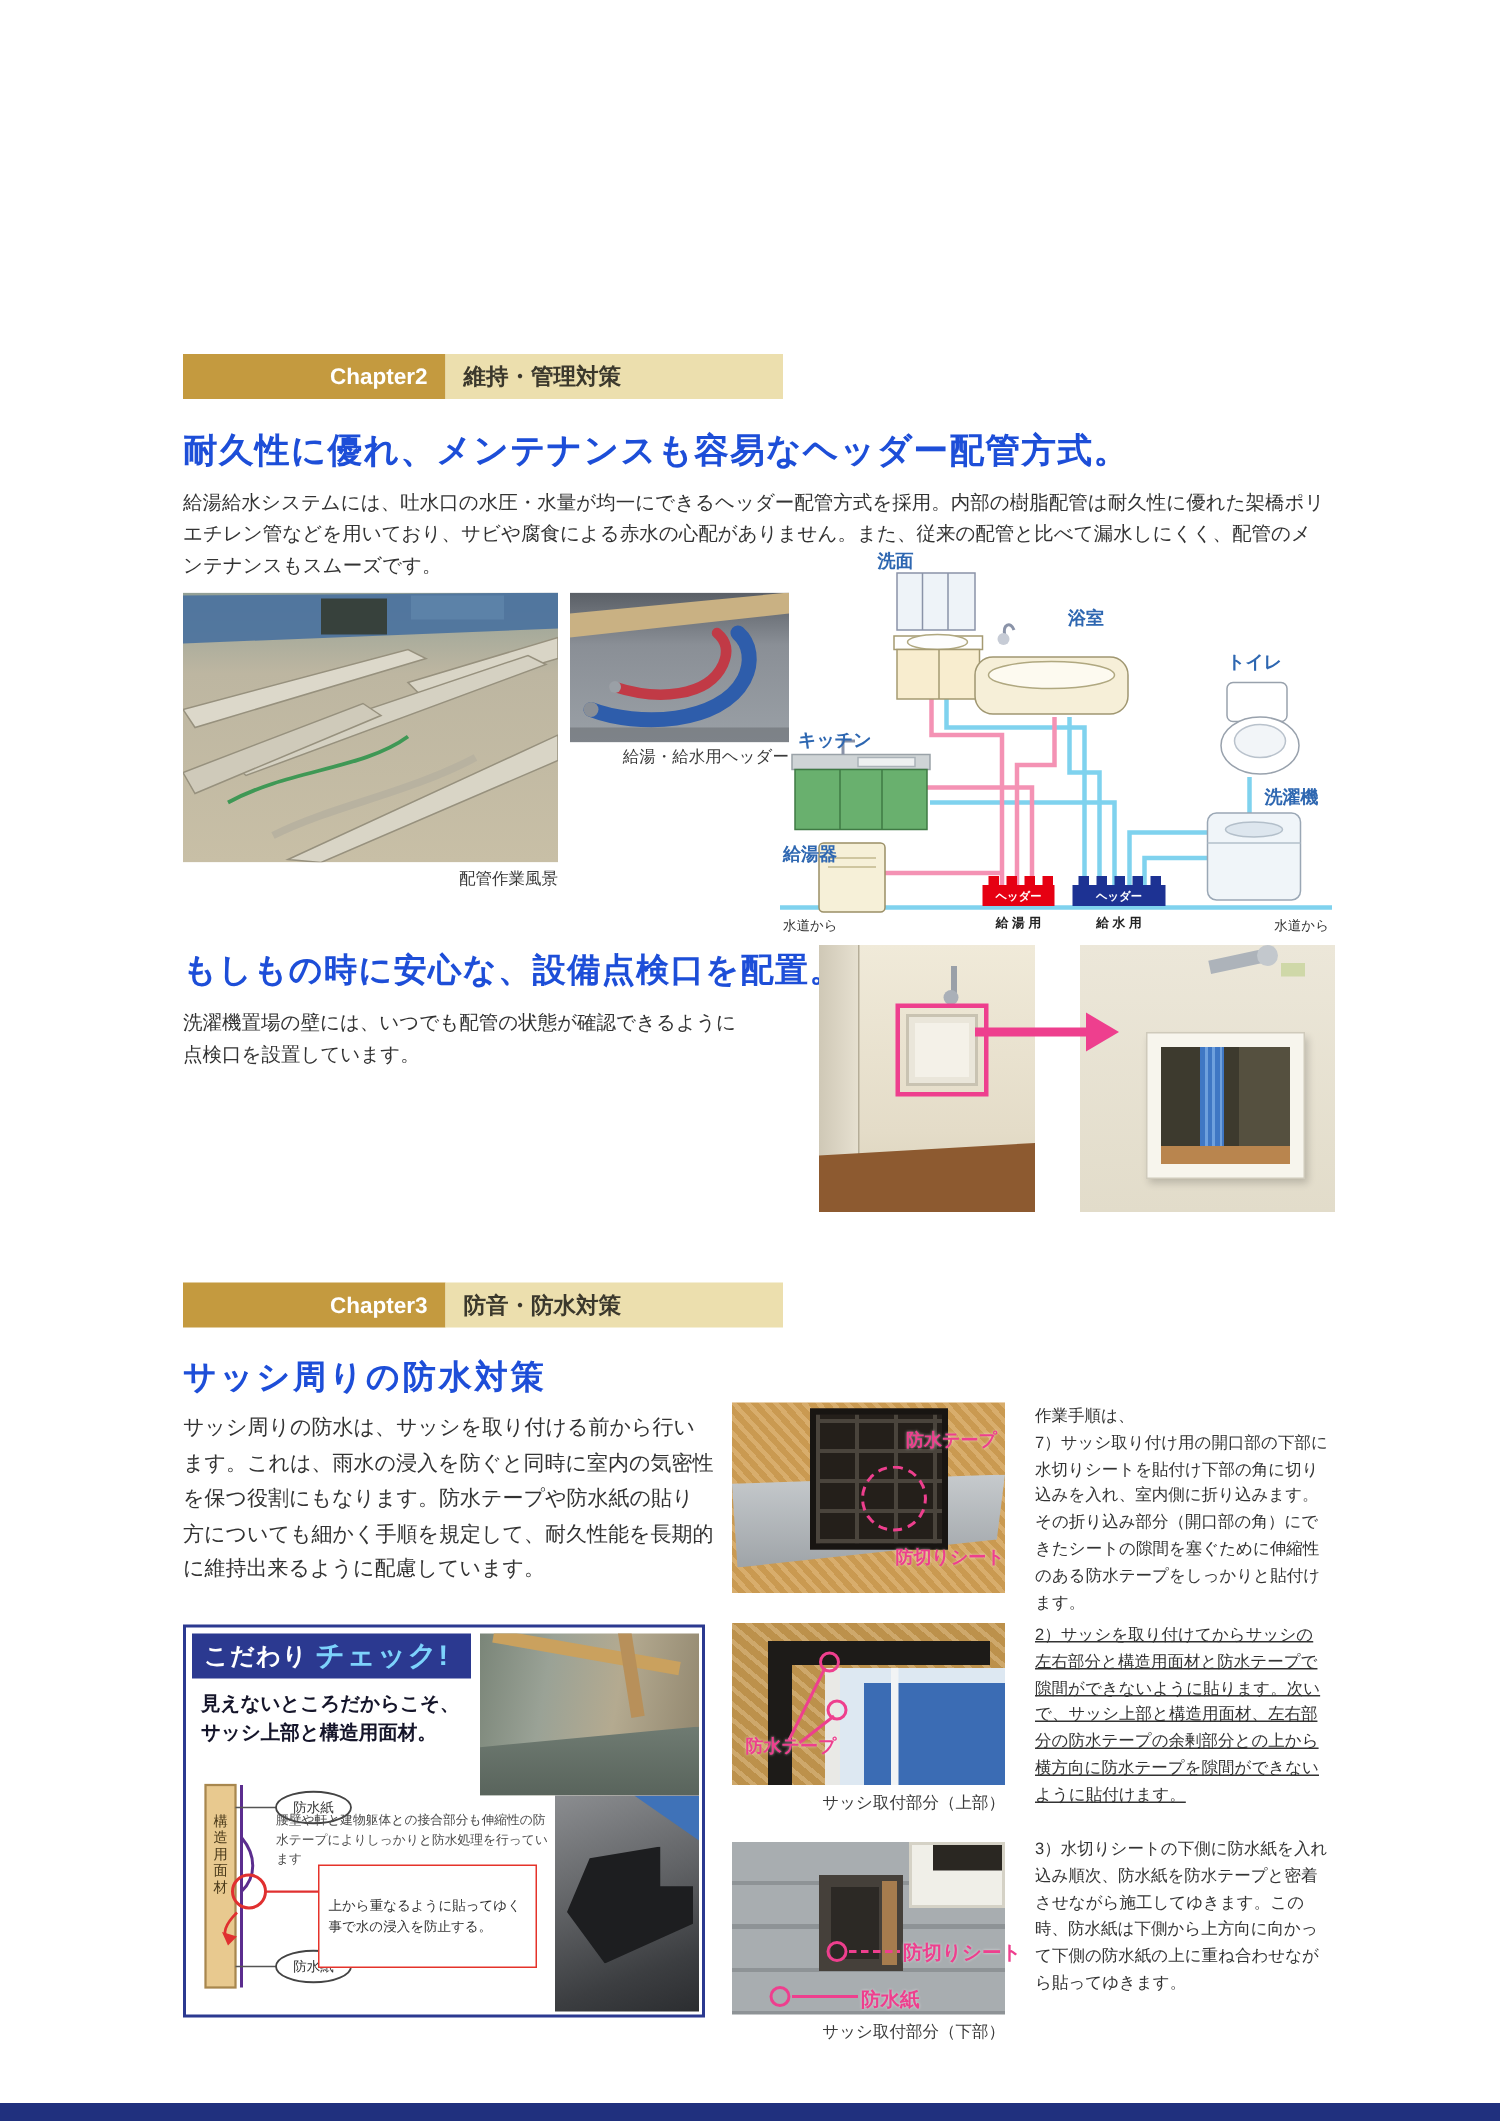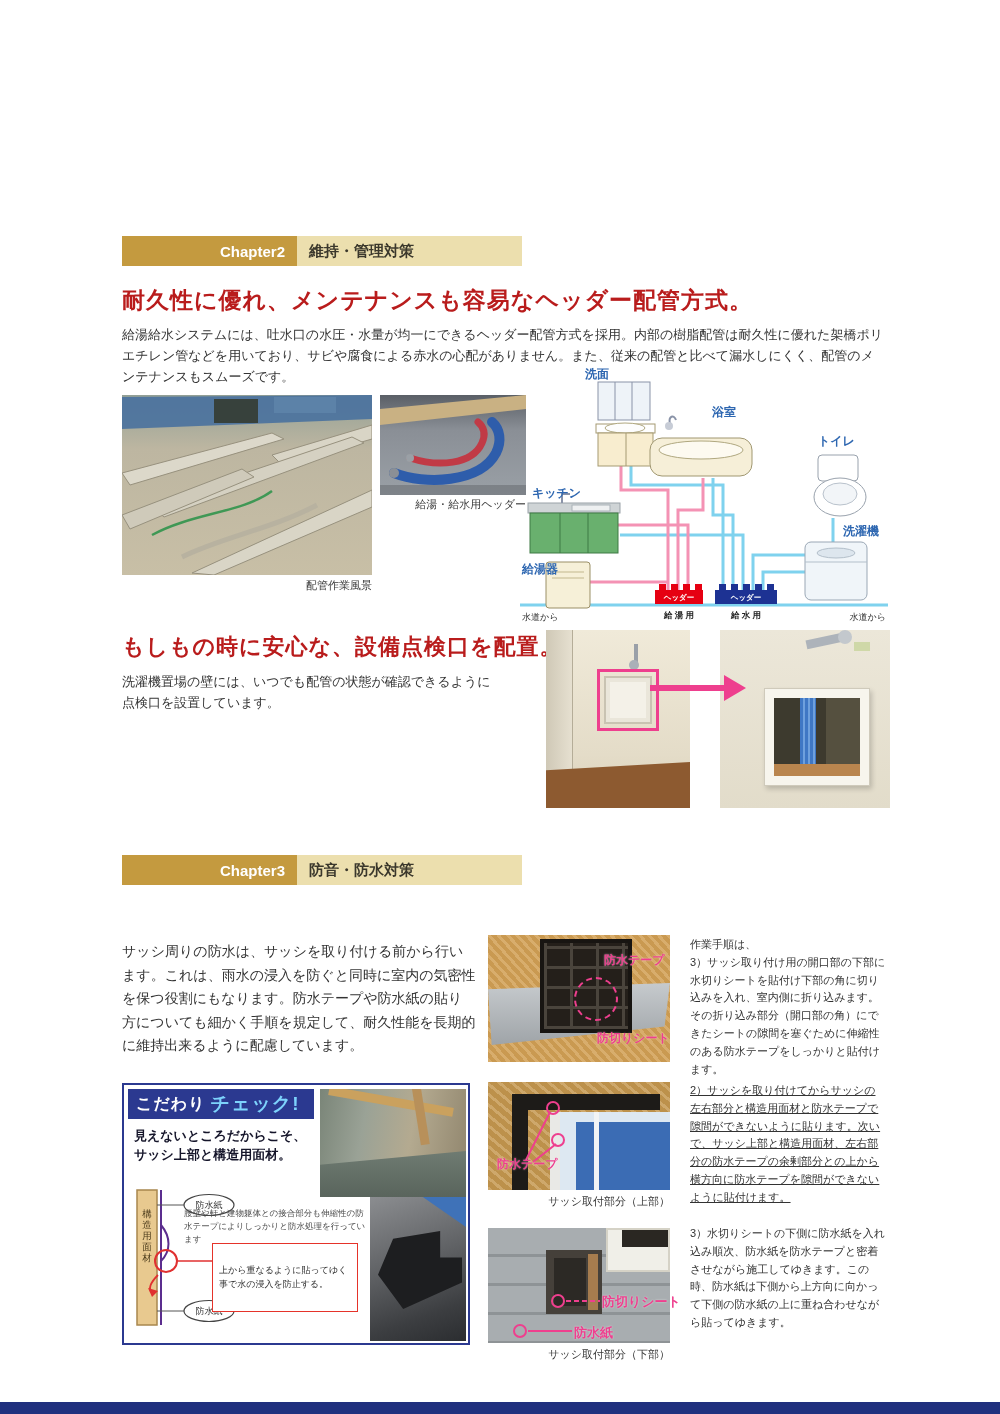--- a/index.html
+++ b/index.html
@@ -4,21 +4,21 @@
 <style>
   html,body{margin:0;padding:0;background:#ffffff;}
   #canvas{position:relative;width:1000px;height:1414px;background:#ffffff;overflow:hidden;
           font-family:"Liberation Sans","DejaVu Sans",sans-serif;color:#333;}
   .abs{position:absolute;}
   .banner{display:flex;height:30px;}
   .banner .gold{background:#c49a3f;color:#fff;font-weight:bold;font-size:15px;
      display:flex;align-items:center;justify-content:flex-end;padding-right:12px;box-sizing:border-box;}
   .banner .beige{background:#ecdfae;color:#3b382c;font-weight:bold;font-size:15px;
      display:flex;align-items:center;padding-left:12px;box-sizing:border-box;}
-  .h-serif{font-family:"Liberation Serif","DejaVu Serif",serif;font-weight:bold;color:#b91c1c;letter-spacing:1px;}
+  .h-serif{font-family:"Liberation Serif","DejaVu Serif",serif;font-weight:bold;color:#1d4ed8;letter-spacing:1px;}
   .body-text{font-size:13px;line-height:1.6;color:#333;}
   .caption{font-size:11px;color:#3a3a3a;text-align:right;}
   .photo{position:absolute;overflow:hidden;}
   .pink-label{position:absolute;color:#ee3f8e;font-weight:bold;font-size:12px;white-space:nowrap;
      text-shadow:0 0 2px rgba(255,255,255,.6);}
   .steps{font-size:11px;line-height:1.62;color:#333;}
   .steps p{margin:0;}
   .kodawari{position:absolute;border:2px solid #2b3990;background:#fff;box-sizing:border-box;}
   .kd-head{position:absolute;background:#2b3990;display:flex;align-items:center;padding-left:8px;box-sizing:border-box;}
   .kd-head .t1{color:#ffffff;font-weight:bold;font-size:16px;letter-spacing:1px;}
@@ -203,35 +203,36 @@
       </div>
       <div class="abs" style="left:9px;top:75px;width:86px;height:12px;background:#b9854e;"></div>
     </div>
   </div>
 
   <div class="abs banner" style="left:122px;top:855px;width:400px;">
     <div class="gold" style="width:175px;">Chapter3</div>
     <div class="beige" style="width:225px;">防音・防水対策</div>
   </div>
 
+  <div class="abs h-serif" style="left:122px;top:903px;font-size:22px;letter-spacing:2px;">サッシ周りの防水対策</div>
   <div class="abs" style="left:122px;top:940px;width:354px;font-size:14px;line-height:1.68;color:#333;">サッシ周りの防水は、サッシを取り付ける前から行います。これは、雨水の浸入を防ぐと同時に室内の気密性を保つ役割にもなります。防水テープや防水紙の貼り方についても細かく手順を規定して、耐久性能を長期的に維持出来るように配慮しています。</div>
 
   <div class="photo" style="left:488px;top:935px;width:182px;height:127px;background:#d3a258;">
     <div class="abs" style="left:0;top:0;width:182px;height:127px;background:repeating-linear-gradient(48deg,rgba(255,255,255,.12) 0 3px,rgba(120,80,20,.10) 3px 7px);"></div>
     <div class="abs" style="left:0;top:48px;width:182px;height:62px;background:linear-gradient(#c6cacd,#9fa4a8);clip-path:polygon(0 10%,100% 0,97% 70%,2% 100%);"></div>
     <div class="abs" style="left:52px;top:4px;width:84px;height:86px;background:#241f1a;border:4px solid #181512;
          background-image:repeating-linear-gradient(90deg,#4a443c 0 3px,transparent 3px 26px),repeating-linear-gradient(0deg,#4a443c 0 3px,transparent 3px 20px);"></div>
     <div class="abs" style="left:86px;top:42px;width:40px;height:40px;border:2px dashed #ee3f8e;border-radius:50%;"></div>
   </div>
   <div class="pink-label" style="left:604px;top:952px;">防水テープ</div>
   <div class="pink-label" style="left:597px;top:1030px;">防切りシート</div>
 
   <div class="abs steps" style="left:690px;top:936px;width:196px;">
     <p>作業手順は、</p>
-    <p>3）サッシ取り付け用の開口部の下部に水切りシートを貼付け下部の角に切り込みを入れ、室内側に折り込みます。その折り込み部分（開口部の角）にできたシートの隙間を塞ぐために伸縮性のある防水テープをしっかりと貼付けます。</p>
+    <p>7）サッシ取り付け用の開口部の下部に水切りシートを貼付け下部の角に切り込みを入れ、室内側に折り込みます。その折り込み部分（開口部の角）にできたシートの隙間を塞ぐために伸縮性のある防水テープをしっかりと貼付けます。</p>
   </div>
 
   <div class="photo" style="left:488px;top:1082px;width:182px;height:108px;background:#c69a53;">
     <div class="abs" style="left:0;top:0;width:182px;height:108px;background:repeating-linear-gradient(40deg,rgba(255,255,255,.14) 0 3px,rgba(120,80,20,.12) 3px 8px);"></div>
     <div class="abs" style="left:62px;top:30px;width:120px;height:78px;background:#dde8f2;">
       <div class="abs" style="left:0;top:0;width:10px;height:78px;background:#e9e9e6;"></div>
       <div class="abs" style="left:26px;top:10px;width:94px;height:68px;background:#3b6cb4;"></div>
       <div class="abs" style="left:44px;top:0;width:5px;height:78px;background:#f2f4f5;"></div>
     </div>
     <div class="abs" style="left:24px;top:12px;width:148px;height:16px;background:#1d1b18;"></div>

